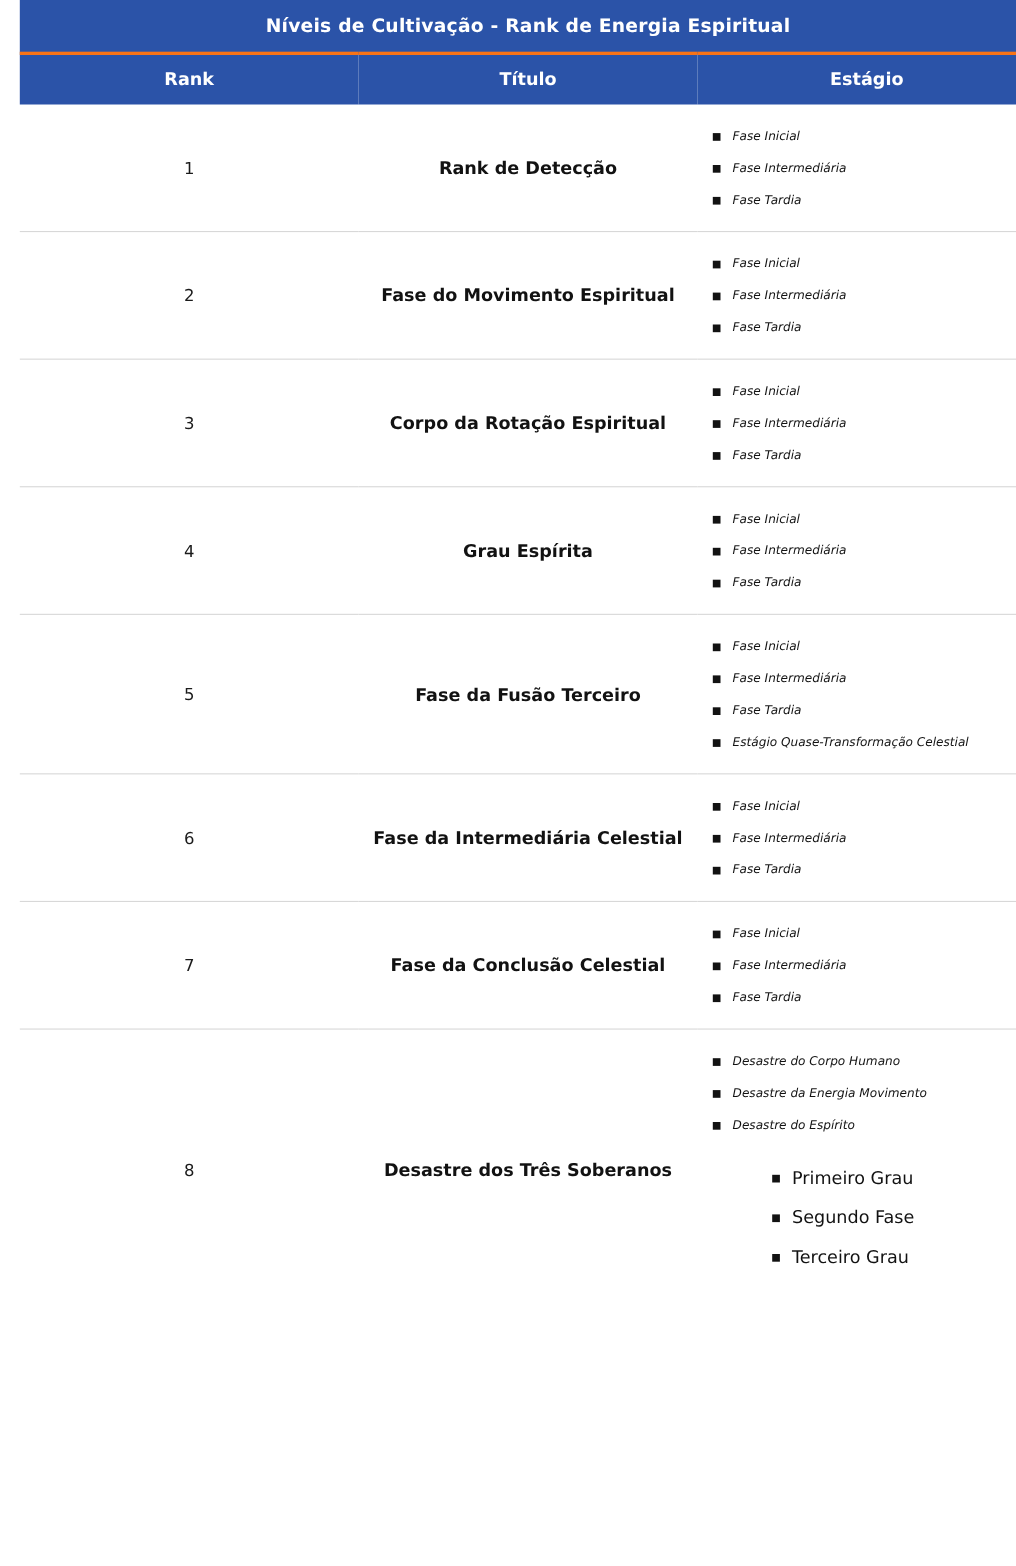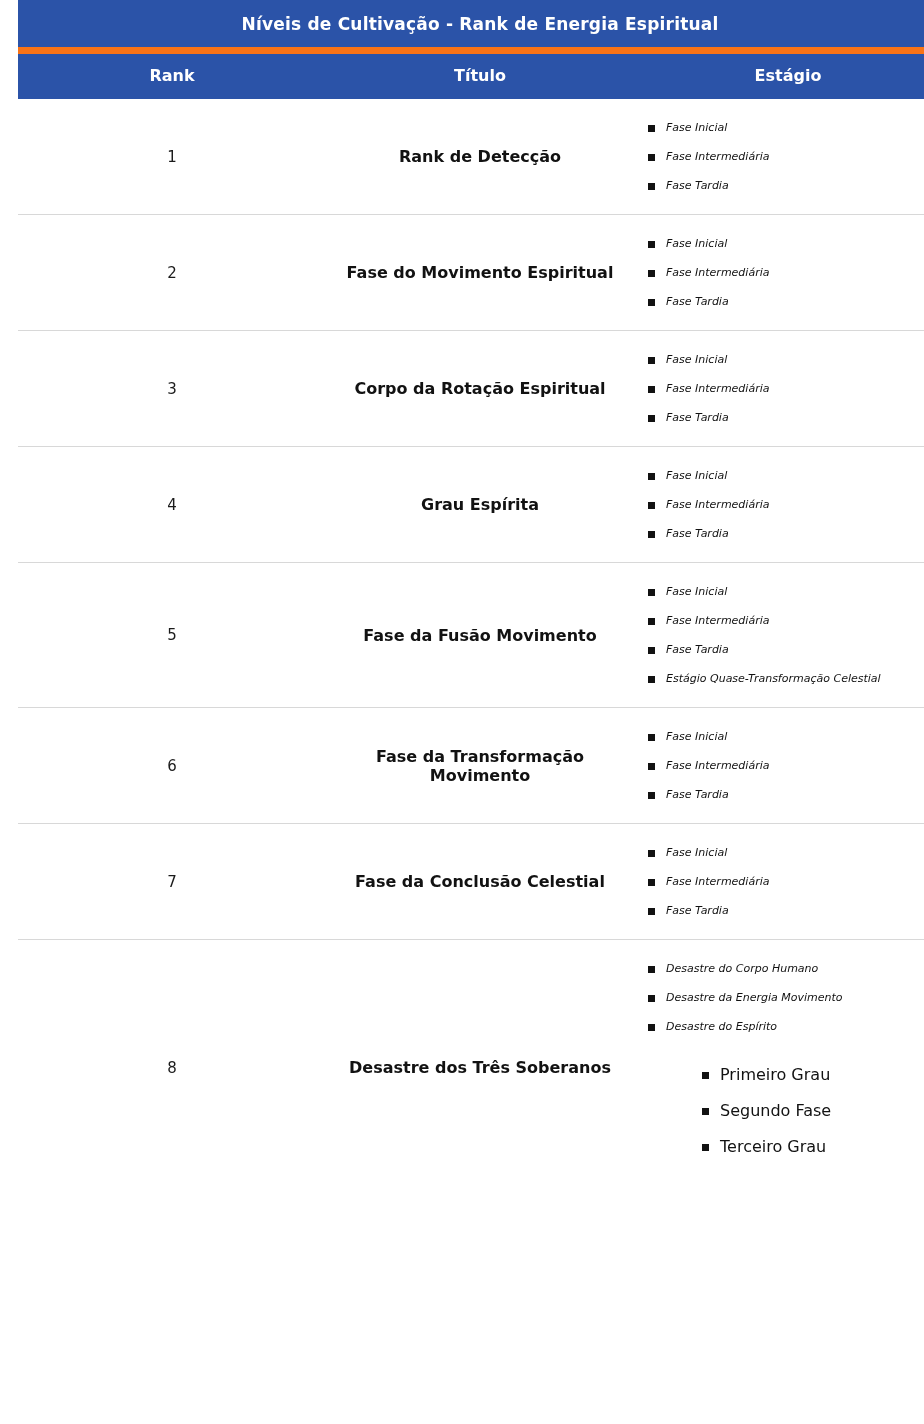--- a/index.html
+++ b/index.html
@@ -30,21 +30,21 @@
     padding: 14px 8px 13px 8px;
     letter-spacing: 0.2px;
   }
   .head-row th {
     background: #2b53a8;
     color: #ffffff;
     font-size: 16px;
     font-weight: bold;
     text-align: center;
     padding: 12px 8px 14px 8px;
-    border-top: 7px solid #f97316;
+    border-top: 3px solid #f97316;
   }
   .col-rank { width: 92px; }
   .col-title { width: 370px; }
   .col-stage { width: 462px; }
 
   tbody tr {
     border-bottom: 1px solid #d8d8d8;
   }
   tbody tr:last-child {
     border-bottom: none;
@@ -174,34 +174,34 @@
           <ul class="stage-list">
             <li>Fase Inicial</li>
             <li>Fase Intermediária</li>
             <li>Fase Tardia</li>
           </ul>
         </td>
       </tr>
 
       <tr>
         <td class="rank-cell">5</td>
-        <td class="title-cell">Fase da Fusão Movimento</td>
+        <td class="title-cell">Fase da Fusão Terceiro</td>
         <td class="stage-cell">
           <ul class="stage-list">
             <li>Fase Inicial</li>
             <li>Fase Intermediária</li>
             <li>Fase Tardia</li>
             <li>Estágio Quase-Transformação Celestial</li>
           </ul>
         </td>
       </tr>
 
       <tr>
         <td class="rank-cell">6</td>
-        <td class="title-cell">Fase da Transformação Movimento</td>
+        <td class="title-cell">Fase da Intermediária Celestial</td>
         <td class="stage-cell">
           <ul class="stage-list">
             <li>Fase Inicial</li>
             <li>Fase Intermediária</li>
             <li>Fase Tardia</li>
           </ul>
         </td>
       </tr>
 
       <tr>

